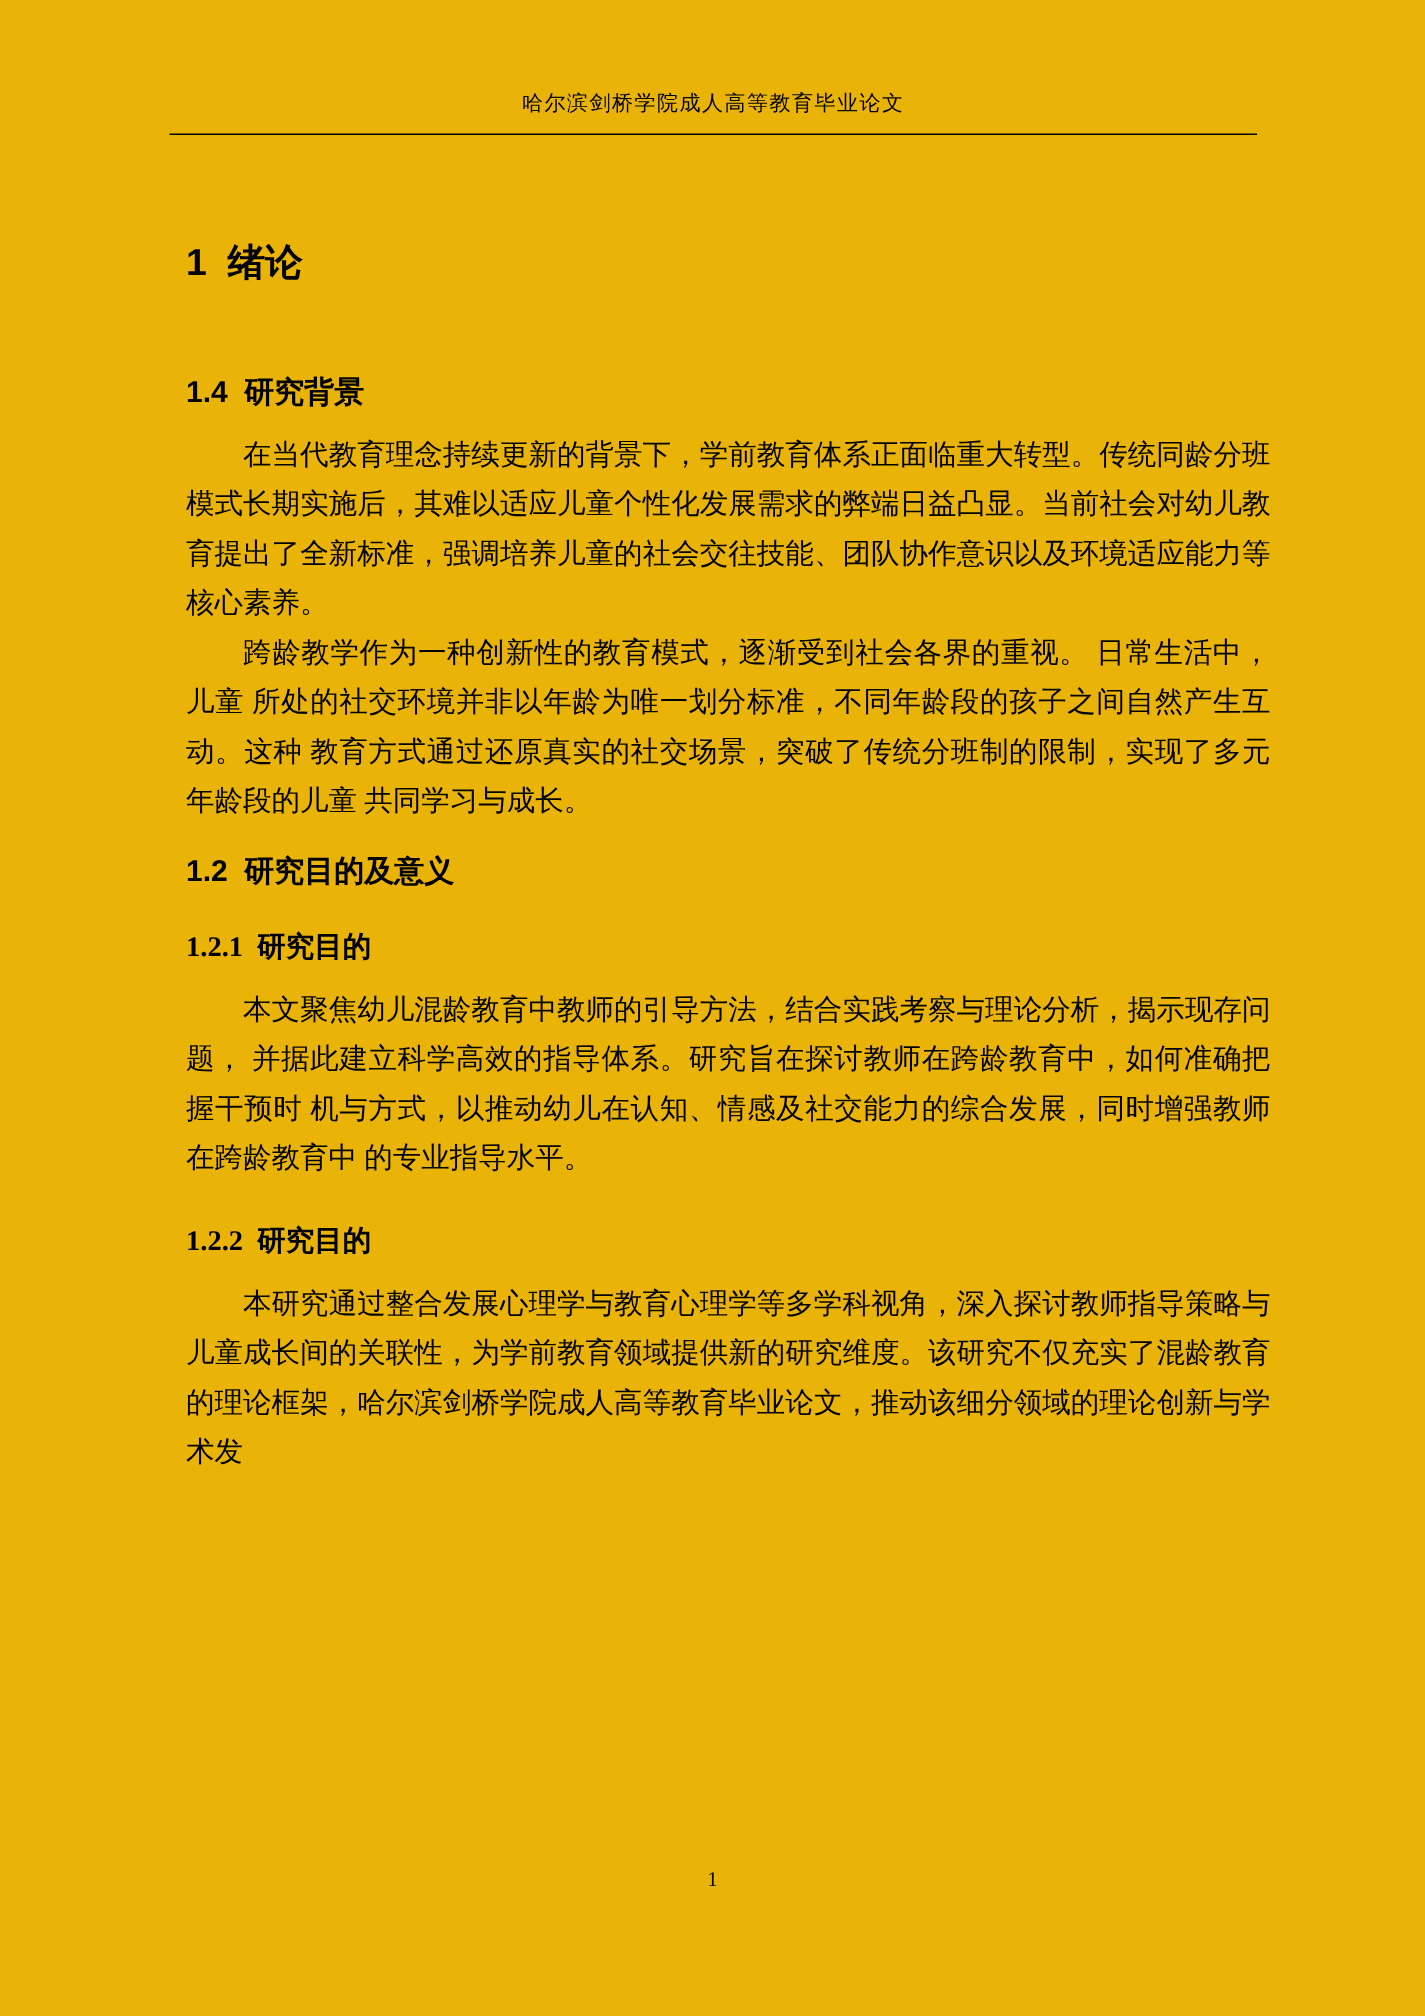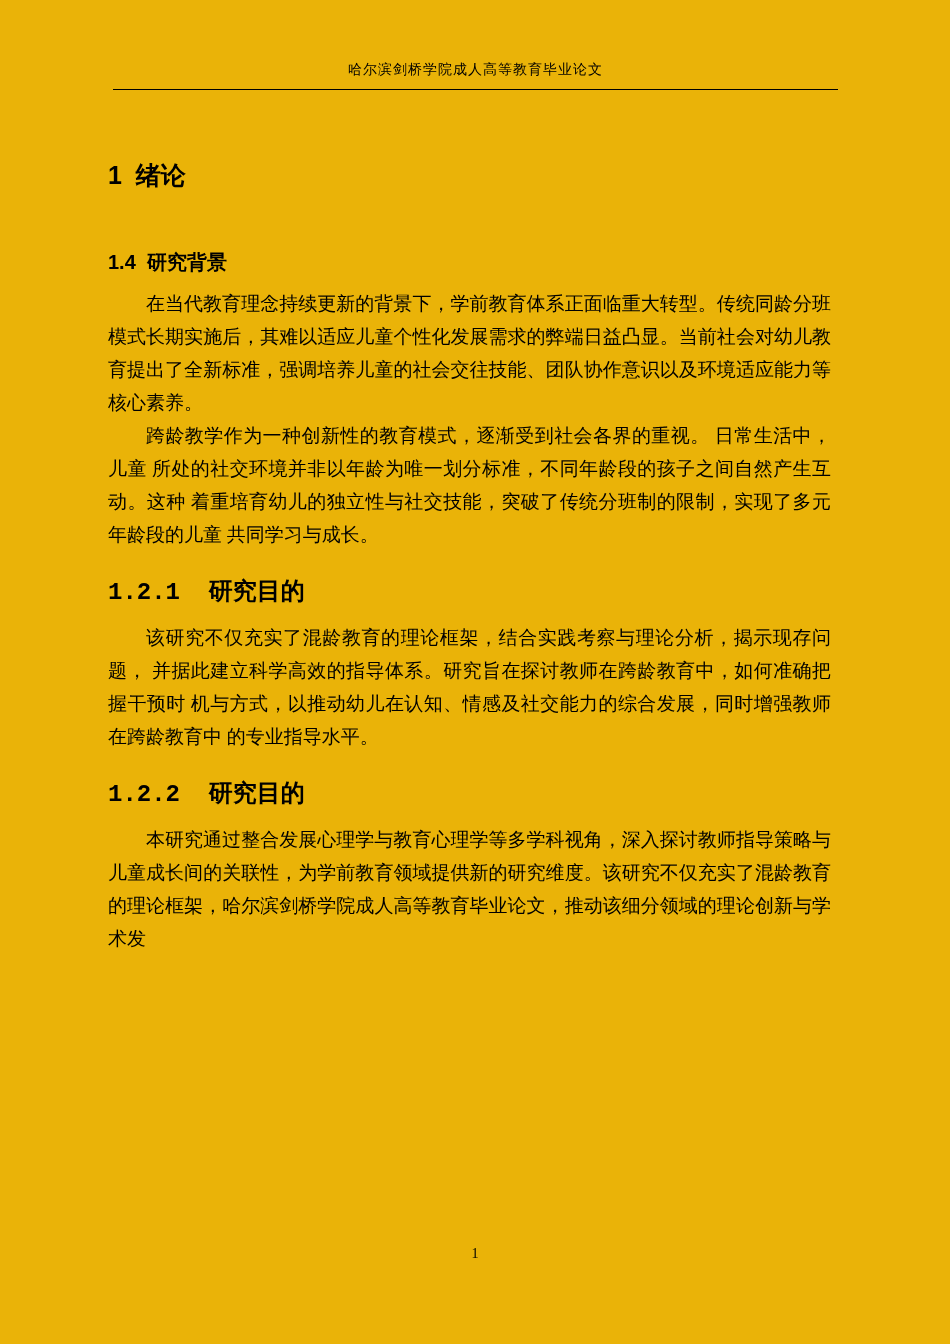--- a/index.html
+++ b/index.html
@@ -24,44 +24,44 @@
     text-align: center;
     font-size: 14px;
     line-height: 20px;
     padding-bottom: 9px;
     border-bottom: 1px solid #000000;
     letter-spacing: 1px;
   }
   .content {
     position: absolute;
     top: 160px;
-    left: 108px;
+    left: 124px;
     width: 723px;
   }
   h1.chapter {
     margin: 0;
     font-family: "Liberation Sans", sans-serif;
     font-weight: bold;
     font-size: 25px;
     line-height: 1.2;
     white-space: pre-wrap;
   }
   h2.section {
     margin: 60px 0 0 0;
     font-family: "Liberation Sans", sans-serif;
     font-weight: bold;
     font-size: 20px;
     line-height: 1.2;
     white-space: pre-wrap;
   }
   h3.subsection {
     margin: 28px 0 0 0;
-    font-family: Liberation Mono, monospace;
+    font-family: Liberation Serif, serif;
     font-weight: bold;
-    font-size: 24px;
+    font-size: 19px;
     line-height: 1.2;
     white-space: pre-wrap;
   }
   p.body-para {
     margin: 0;
     font-size: 19px;
     line-height: 33px;
     text-align: justify;
     text-indent: 2em;
     word-break: break-all;
@@ -89,27 +89,28 @@
   </div>
 
   <div class="content">
 
     <h1 class="chapter">1  绪论</h1>
 
     <h2 class="section">1.4  研究背景</h2>
 
     <p class="body-para first-after-heading">在当代教育理念持续更新的背景下，学前教育体系正面临重大转型。传统同龄分班模式长期实施后，其难以适应儿童个性化发展需求的弊端日益凸显。当前社会对幼儿教育提出了全新标准，强调培养儿童的社会交往技能、团队协作意识以及环境适应能力等核心素养。</p>
 
-    <p class="body-para">跨龄教学作为一种创新性的教育模式，逐渐受到社会各界的重视。 日常生活中，儿童 所处的社交环境并非以年龄为唯一划分标准，不同年龄段的孩子之间自然产生互动。这种 着重培育幼儿的独立性与社交技能，突破了传统分班制的限制，实现了多元年龄段的儿童 共同学习与成长。</p>
+    <p class="body-para">跨龄教学作为一种创新性的教育模式，逐渐受到社会各界的重视。 日常生活中，儿童 所处的社交环境并非以年龄为唯一划分标准，不同年龄段的孩子之间自然产生互动。这种 教育方式通过还原真实的社交场景，突破了传统分班制的限制，实现了多元年龄段的儿童 共同学习与成长。</p>
 
 
+    <h2 class="section" style="margin-top:18px;">1.2  研究目的及意义</h2>
 
     <h3 class="subsection">1.2.1  研究目的</h3>
 
-    <p class="body-para first-after-heading">该研究不仅充实了混龄教育的理论框架，结合实践考察与理论分析，揭示现存问题， 并据此建立科学高效的指导体系。研究旨在探讨教师在跨龄教育中，如何准确把握干预时 机与方式，以推动幼儿在认知、情感及社交能力的综合发展，同时增强教师在跨龄教育中 的专业指导水平。</p>
+    <p class="body-para first-after-heading">本文聚焦幼儿混龄教育中教师的引导方法，结合实践考察与理论分析，揭示现存问题， 并据此建立科学高效的指导体系。研究旨在探讨教师在跨龄教育中，如何准确把握干预时 机与方式，以推动幼儿在认知、情感及社交能力的综合发展，同时增强教师在跨龄教育中 的专业指导水平。</p>
 
     <h3 class="subsection">1.2.2  研究目的</h3>
 
     <p class="body-para first-after-heading">本研究通过整合发展心理学与教育心理学等多学科视角，深入探讨教师指导策略与儿童成长间的关联性，为学前教育领域提供新的研究维度。该研究不仅充实了混龄教育的理论框架，哈尔滨剑桥学院成人高等教育毕业论文，推动该细分领域的理论创新与学术发</p>
 
   </div>
 
   <div class="page-footer">
     <span>1</span>
   </div>

